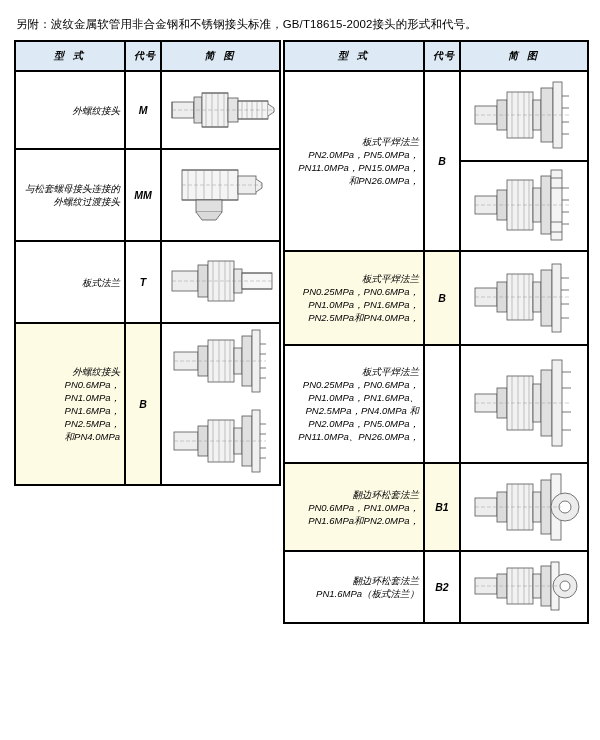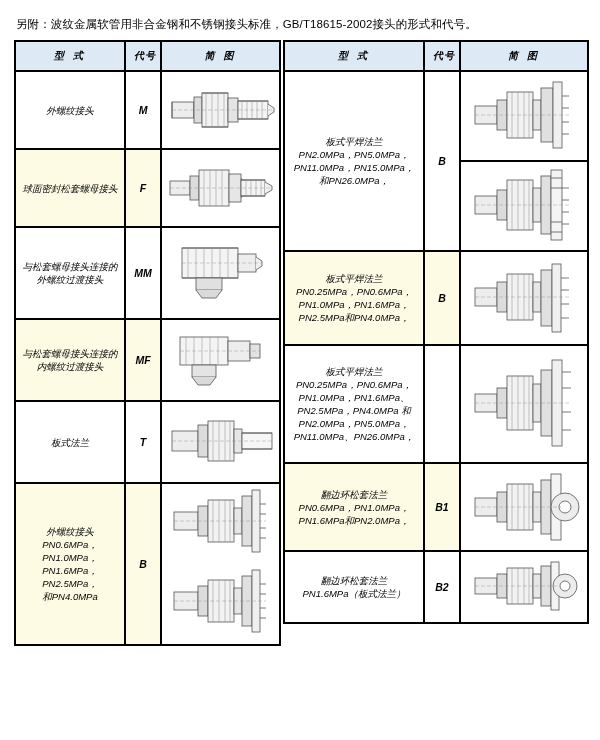--- a/index.html
+++ b/index.html
@@ -56,21 +56,21 @@
     font-size: 10px;
     text-align: center;
     letter-spacing: 3px;
     color: #000;
   }
   thead th.code { letter-spacing: 1px; text-align: right; }
   td.name {
     padding: 4px 6px;
     font-size: 9.5px;
     line-height: 13px;
-    text-align: center;
+    text-align: right;
     margin-left: 40px;
   }
   td.code {
     text-align: center;
     font-weight: bold;
     font-size: 10.5px;
   }
   td.pic {
     text-align: center;
     background: #fff;
@@ -121,43 +121,20 @@
                 <path d="M72 17 L102 17 M72 35 L102 35"></path>
                 <path d="M76 17 L76 35 M81 17 L81 35 M86 17 L86 35 M91 17 L91 35 M96 17 L96 35" stroke="#8a8a8a" stroke-width="0.5"></path>
                 <path d="M102 20 L108 24 L108 28 L102 32" fill="#efefef"></path>
                 <path d="M6 26 L108 26" stroke="#8a8a8a" stroke-width="0.4" stroke-dasharray="4,2"></path>
               </g>
             </svg>
             </span>
           </td>
         </tr>
 
-        <tr class="row-yellow" style="height:78px">
-          <td class="name">球面密封松套螺母接头</td>
-          <td class="code">F</td>
-          <td class="pic">
-            <span>
-            <svg width="112" height="52" viewBox="0 0 112 52">
-              <g stroke="#555" fill="none" stroke-width="0.8">
-                <rect x="4" y="19" width="20" height="14" fill="#ededed"></rect>
-                <rect x="24" y="14" width="9" height="24" fill="#dcdcdc"></rect>
-                <rect x="33" y="8" width="30" height="36" fill="#f2f2f2"></rect>
-                <path d="M38 8 L38 44 M44 8 L44 44 M50 8 L50 44 M56 8 L56 44" stroke="#8a8a8a" stroke-width="0.5"></path>
-                <rect x="63" y="12" width="12" height="28" fill="#e6e6e6"></rect>
-                <path d="M75 16 q10 10 0 20" fill="#f0f0f0"></path>
-                <rect x="75" y="18" width="24" height="16" fill="#f4f4f4"></rect>
-                <path d="M75 18 L99 18 M75 34 L99 34"></path>
-                <path d="M80 18 L80 34 M85 18 L85 34 M90 18 L90 34 M95 18 L95 34" stroke="#8a8a8a" stroke-width="0.5"></path>
-                <path d="M99 20 L106 24 L106 28 L99 32" fill="#efefef"></path>
-                <path d="M4 26 L106 26" stroke="#8a8a8a" stroke-width="0.4" stroke-dasharray="4,2"></path>
-              </g>
-            </svg>
-            </span>
-          </td>
-        </tr>
 
         <tr class="row-white" style="height:92px">
           <td class="name">与松套螺母接头连接的外螺纹过渡接头</td>
           <td class="code">MM</td>
           <td class="pic">
             <span>
             <svg width="112" height="70" viewBox="0 0 112 70">
               <g stroke="#555" fill="none" stroke-width="0.8">
                 <rect x="16" y="10" width="56" height="30" fill="#f4f4f4"></rect>
                 <path d="M16 10 L72 10 M16 40 L72 40"></path>
@@ -166,39 +143,20 @@
                 <path d="M30 52 L36 60 L50 60 L56 52" fill="#dadada"></path>
                 <rect x="72" y="16" width="18" height="18" fill="#ededed"></rect>
                 <path d="M90 19 L96 23 L96 28 L90 32" fill="#efefef"></path>
                 <path d="M16 25 L96 25" stroke="#8a8a8a" stroke-width="0.4" stroke-dasharray="4,2"></path>
               </g>
             </svg>
             </span>
           </td>
         </tr>
 
-        <tr class="row-yellow" style="height:82px">
-          <td class="name">与松套螺母接头连接的内螺纹过渡接头</td>
-          <td class="code">MF</td>
-          <td class="pic">
-            <span>
-            <svg width="112" height="62" viewBox="0 0 112 62">
-              <g stroke="#555" fill="none" stroke-width="0.8">
-                <rect x="14" y="8" width="48" height="28" fill="#f4f4f4"></rect>
-                <path d="M20 8 L20 36 M28 8 L28 36 M36 8 L36 36 M44 8 L44 36 M52 8 L52 36" stroke="#8a8a8a" stroke-width="0.5"></path>
-                <rect x="26" y="36" width="24" height="12" fill="#e4e4e4"></rect>
-                <path d="M26 48 L32 56 L44 56 L50 48" fill="#dadada"></path>
-                <rect x="62" y="12" width="22" height="20" fill="#ededed"></rect>
-                <rect x="84" y="15" width="10" height="14" fill="#e2e2e2"></rect>
-                <path d="M14 22 L94 22" stroke="#8a8a8a" stroke-width="0.4" stroke-dasharray="4,2"></path>
-              </g>
-            </svg>
-            </span>
-          </td>
-        </tr>
 
         <tr class="row-white" style="height:82px">
           <td class="name">板式法兰</td>
           <td class="code">T</td>
           <td class="pic">
             <span>
             <svg width="112" height="58" viewBox="0 0 112 58">
               <g stroke="#555" fill="none" stroke-width="0.8">
                 <rect x="6" y="18" width="26" height="20" fill="#ededed"></rect>
                 <rect x="32" y="12" width="10" height="32" fill="#dcdcdc"></rect>

